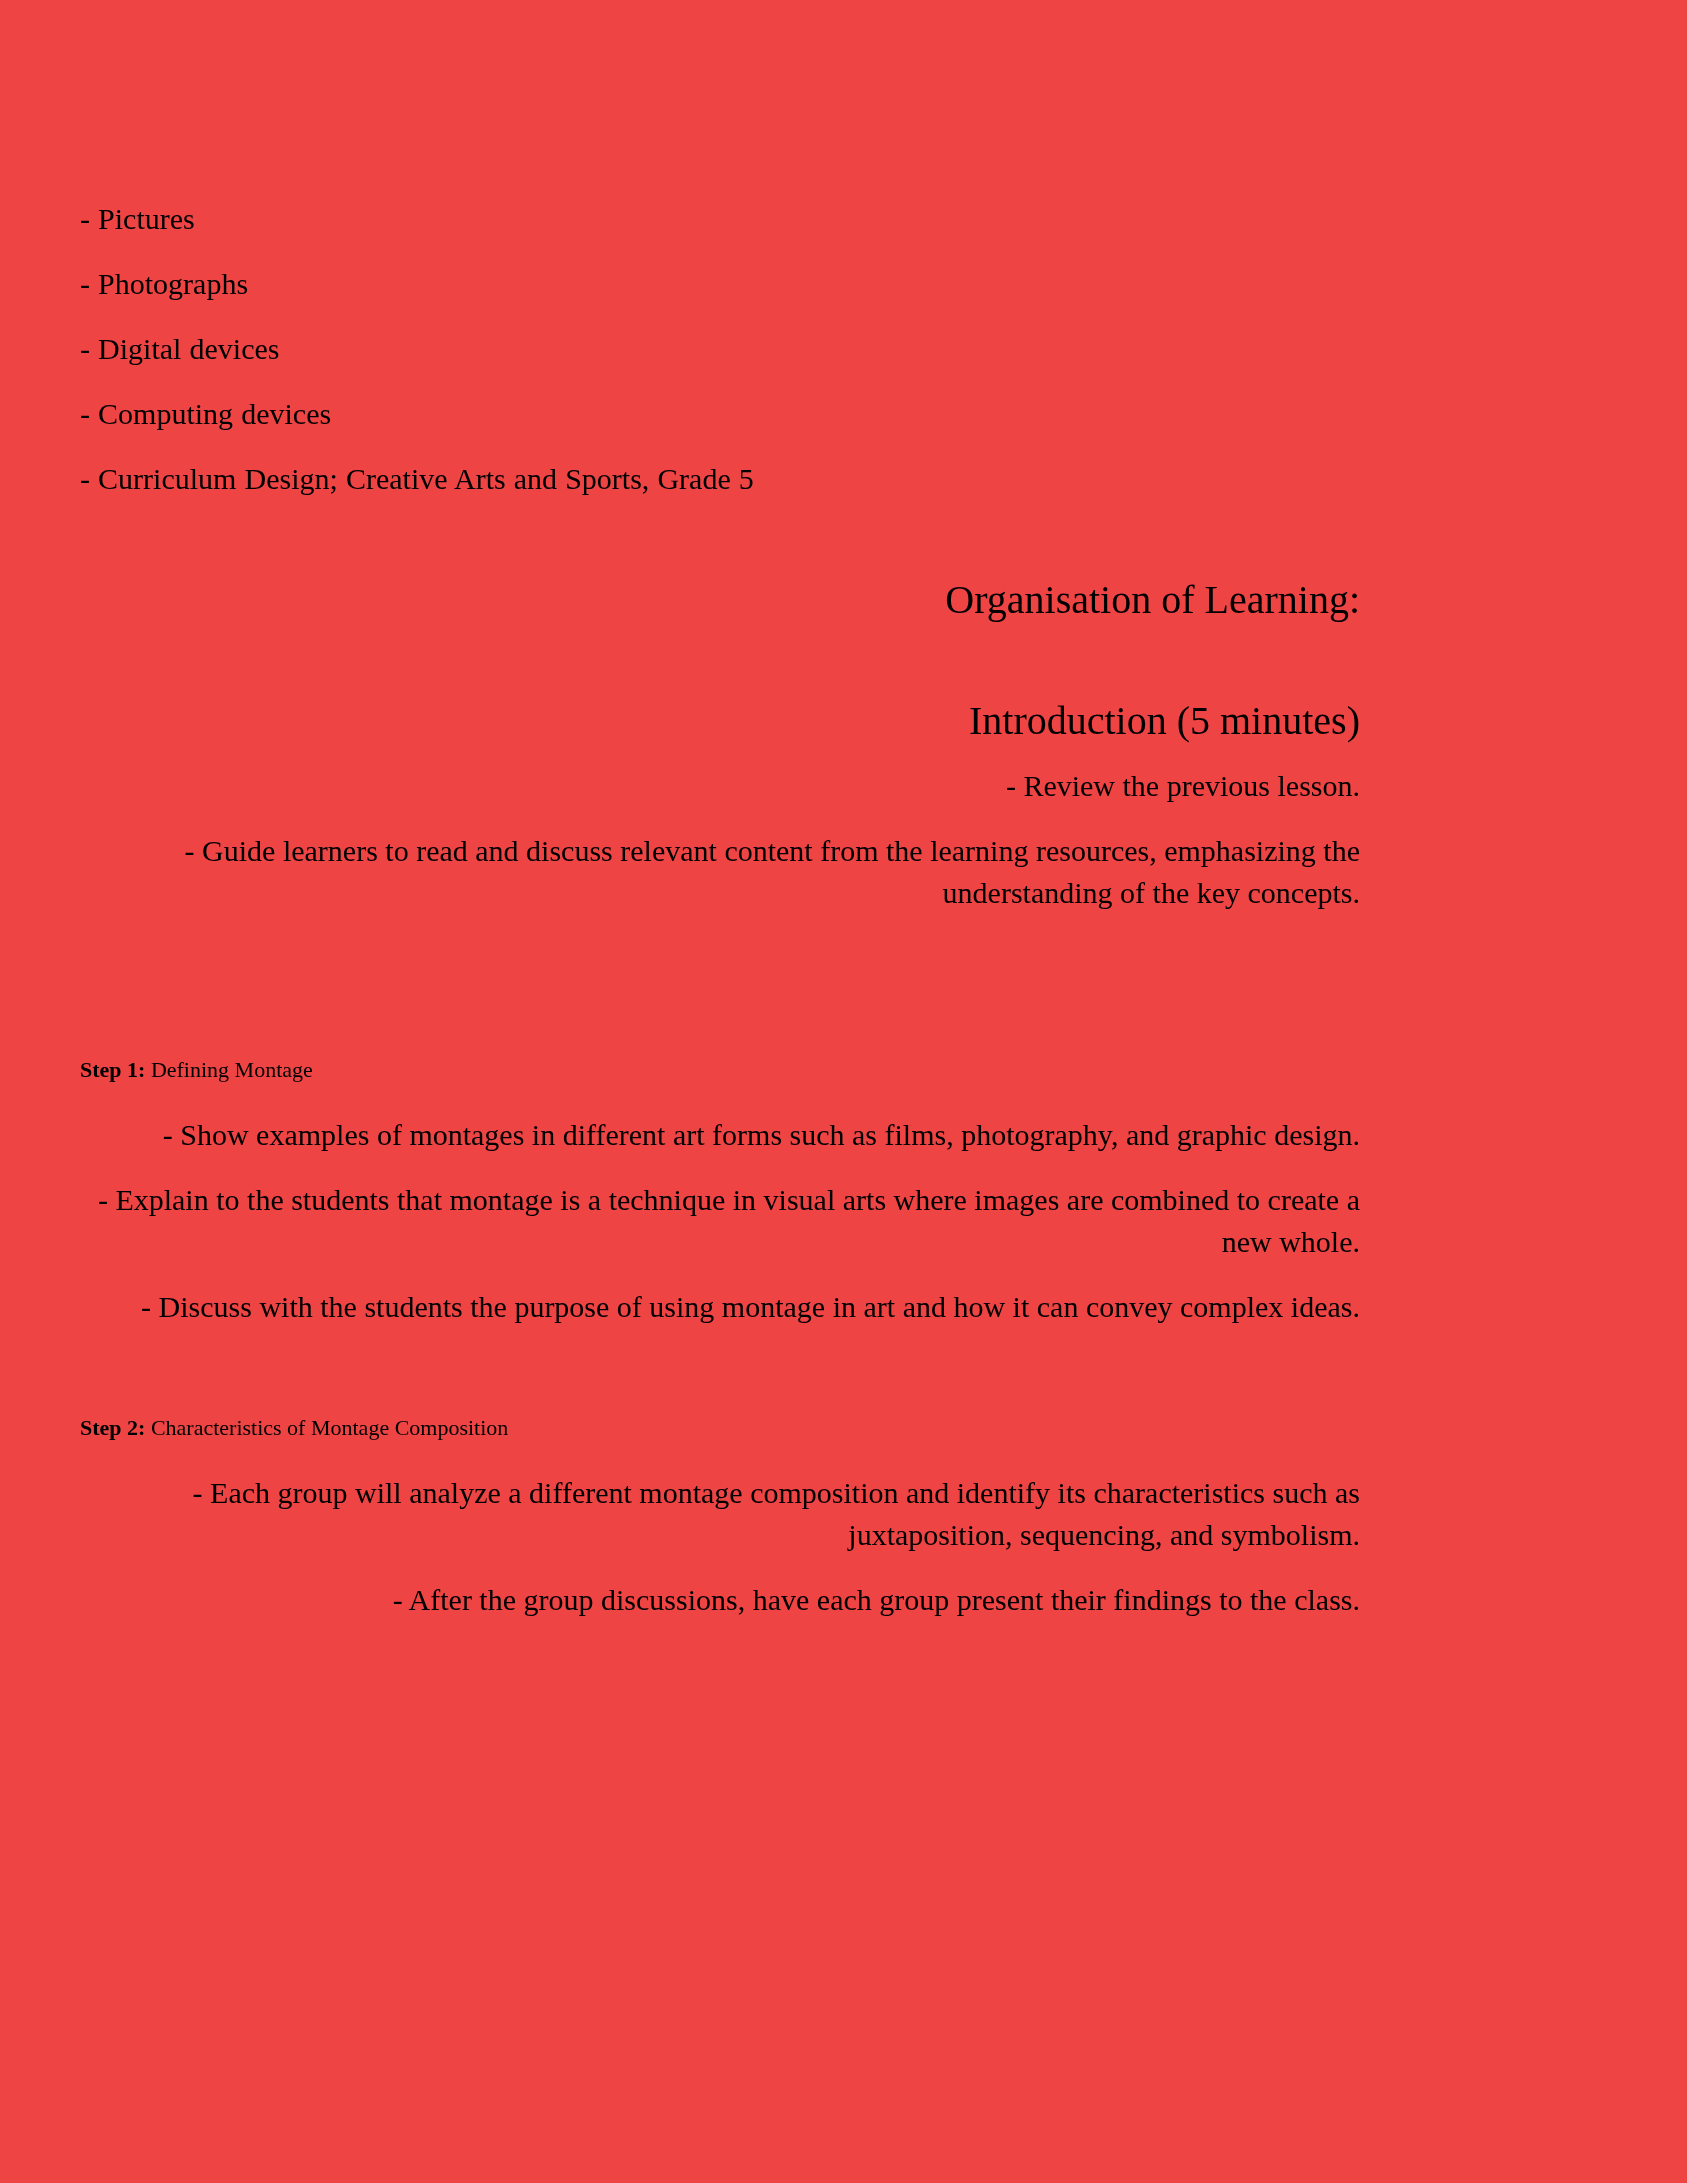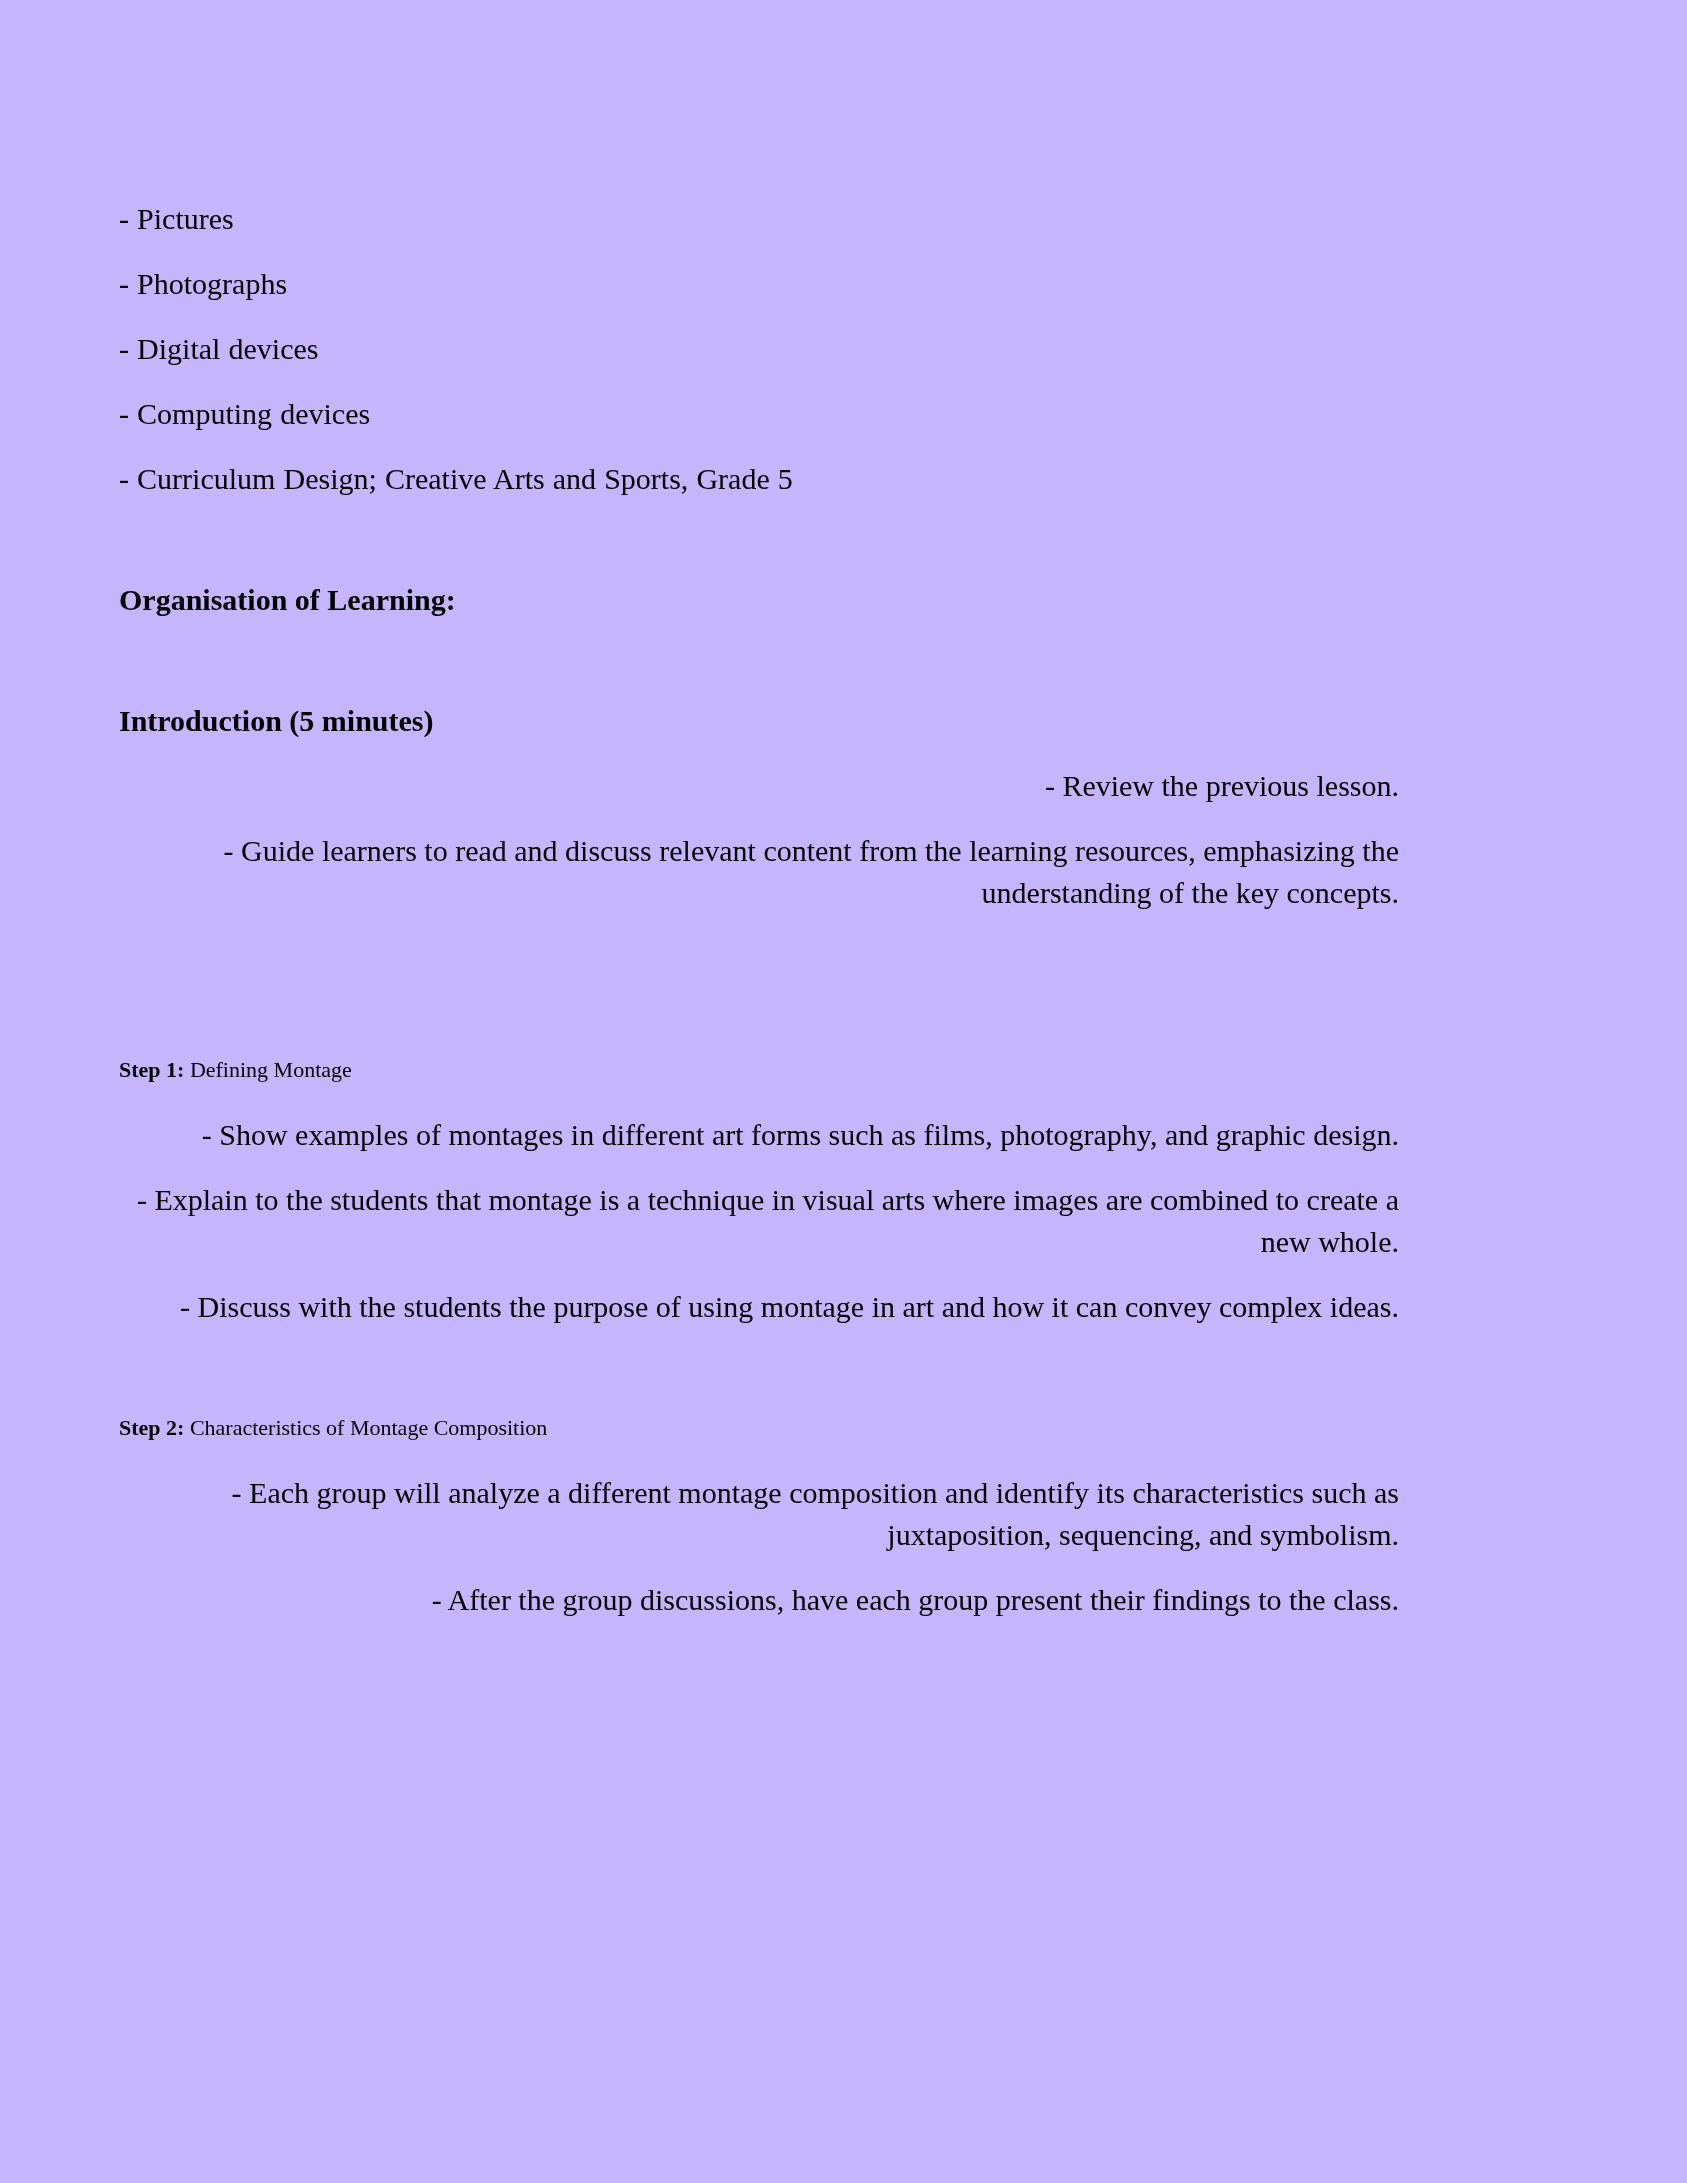--- a/index.html
+++ b/index.html
@@ -4,47 +4,48 @@
 <style>
   html, body {
     margin: 0;
     padding: 0;
     background: #ffffff;
   }
   .page {
     position: relative;
     width: 1687px;
     height: 2183px;
-    background: #c4b5fd;
+    background: #ef4444;
     box-sizing: border-box;
-    padding: 198px 212px 0 119px;
+    padding: 198px 212px 0 80px;
     font-family: "Liberation Serif", "DejaVu Serif", serif;
     color: #000000;
   }
   .content {
     width: 1280px;
   }
   .line {
     font-size: 30px;
     line-height: 42px;
     margin: 0 0 23px 0;
     text-align: left;
     word-spacing: 0.02em;
   }
   .para {
     font-size: 30px;
     line-height: 42px;
     margin: 0 0 23px 0;
     text-align: right;
   }
   .heading {
-    font-size: 30px;
+    font-size: 40px;
     line-height: 42px;
-    font-weight: bold;
+    font-weight: normal;
     margin: 0 0 23px 0;
+    text-align: right;
   }
   .step-line {
     font-size: 22px;
     line-height: 42px;
     margin: 0 0 23px 0;
   }
   .step-label {
     font-weight: bold;
   }
   .spacer-lg {

